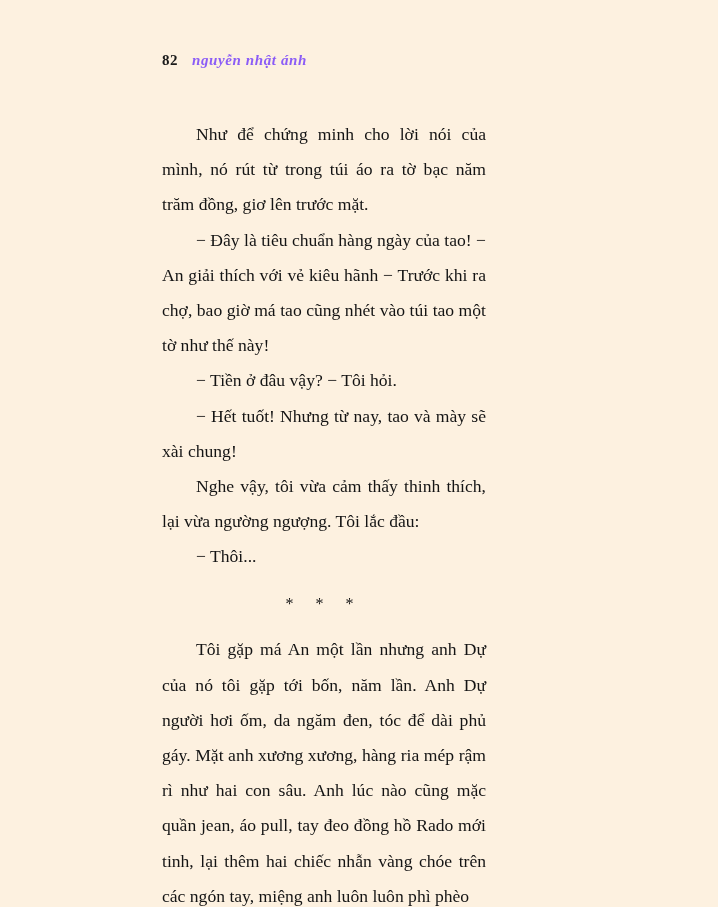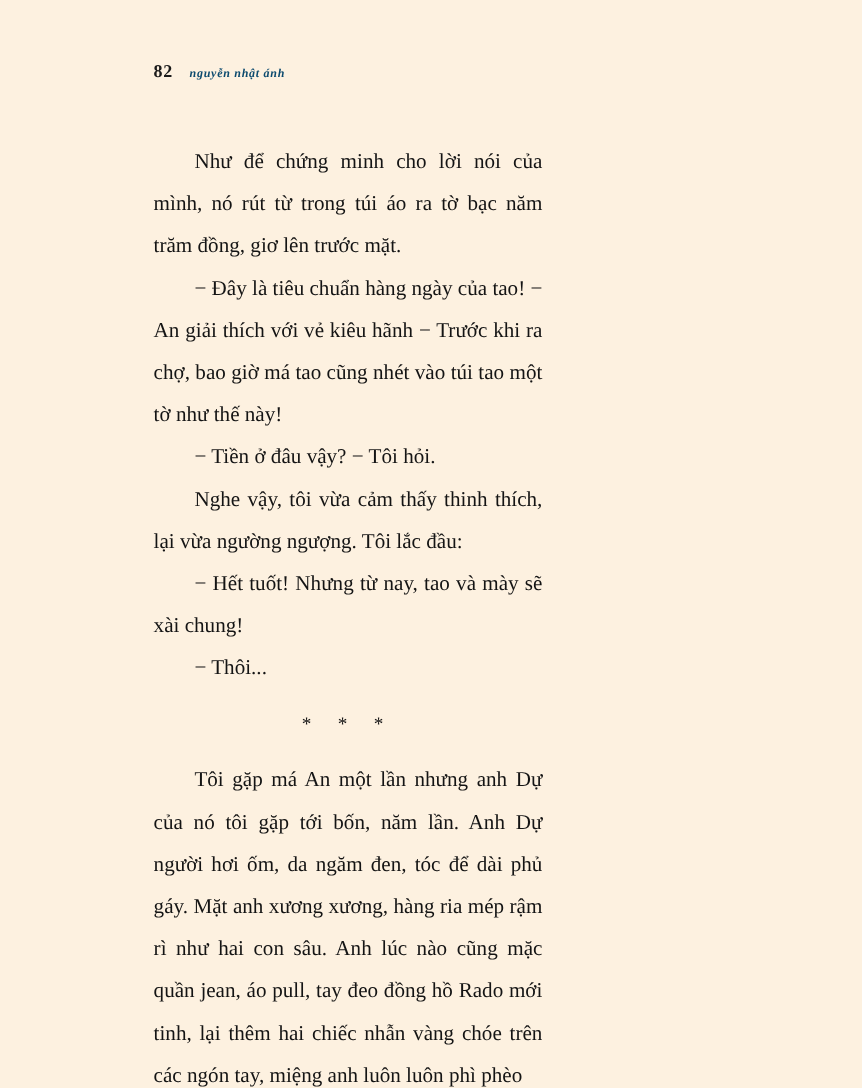--- a/index.html
+++ b/index.html
@@ -13,41 +13,42 @@
     font-family: "Liberation Serif", serif;
     color: #1a1a1a;
     overflow: hidden;
   }
   .page {
     position: relative;
     width: 580px;
     height: 907px;
     box-sizing: border-box;
     padding: 52px 128px 40px 128px;
+    margin-left: 34px;
   }
   .header {
     display: flex;
     align-items: baseline;
     gap: 14px;
     margin-bottom: 48px;
   }
   .folio {
     font-family: "Liberation Serif", serif;
     font-size: 15px;
     font-weight: 700;
     letter-spacing: 0.5px;
     color: #1a1a1a;
   }
   .running-head {
     font-family: "Liberation Serif", serif;
-    font-size: 10px;
+    font-size: 15px;
     font-weight: 700;
     font-style: italic;
     letter-spacing: 0.6px;
-    color: #0c4a6e;
+    color: #8b5cf6;
   }
   .body-text {
     font-family: "Liberation Serif", serif;
     font-size: 17.6px;
     line-height: 2.0;
     text-align: justify;
     text-justify: inter-word;
     color: #141414;
   }
   .para {
@@ -72,22 +73,22 @@
 
   <div class="header">
     <span class="folio">82</span>
     <span class="running-head">nguyễn nhật ánh</span>
   </div>
 
   <div class="body-text">
     <p class="para">Như để chứng minh cho lời nói của mình, nó rút từ trong túi áo ra tờ bạc năm trăm đồng, giơ lên trước mặt.</p>
     <p class="para dialogue">− Đây là tiêu chuẩn hàng ngày của tao! − An giải thích với vẻ kiêu hãnh − Trước khi ra chợ, bao giờ má tao cũng nhét vào túi tao một tờ như thế này!</p>
     <p class="para dialogue">− Tiền ở đâu vậy? − Tôi hỏi.</p>
+    <p class="para dialogue">− Hết tuốt! Nhưng từ nay, tao và mày sẽ xài chung!</p>
     <p class="para">Nghe vậy, tôi vừa cảm thấy thinh thích, lại vừa ngường ngượng. Tôi lắc đầu:</p>
-    <p class="para dialogue">− Hết tuốt! Nhưng từ nay, tao và mày sẽ xài chung!</p>
     <p class="para dialogue">− Thôi...</p>
 
     <div class="scene-break">* * *</div>
 
     <p class="para">Tôi gặp má An một lần nhưng anh Dự của nó tôi gặp tới bốn, năm lần. Anh Dự người hơi ốm, da ngăm đen, tóc để dài phủ gáy. Mặt anh xương xương, hàng ria mép rậm rì như hai con sâu. Anh lúc nào cũng mặc quần jean, áo pull, tay đeo đồng hồ Rado mới tinh, lại thêm hai chiếc nhẫn vàng chóe trên các ngón tay, miệng anh luôn luôn phì phèo</p>
   </div>
 
 </div>
 
 </body></html>

